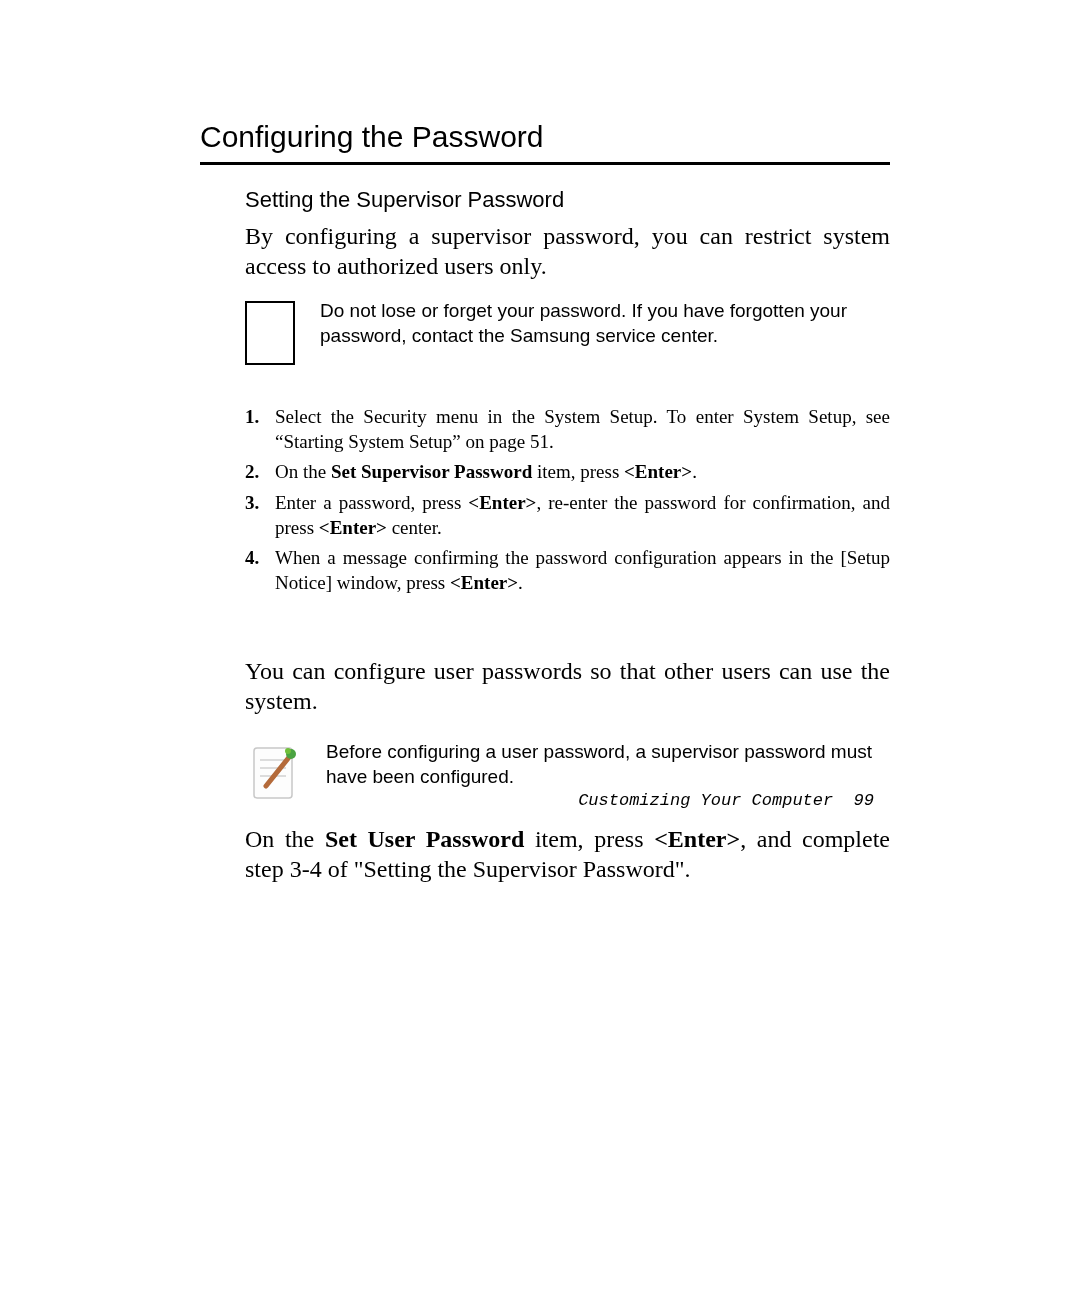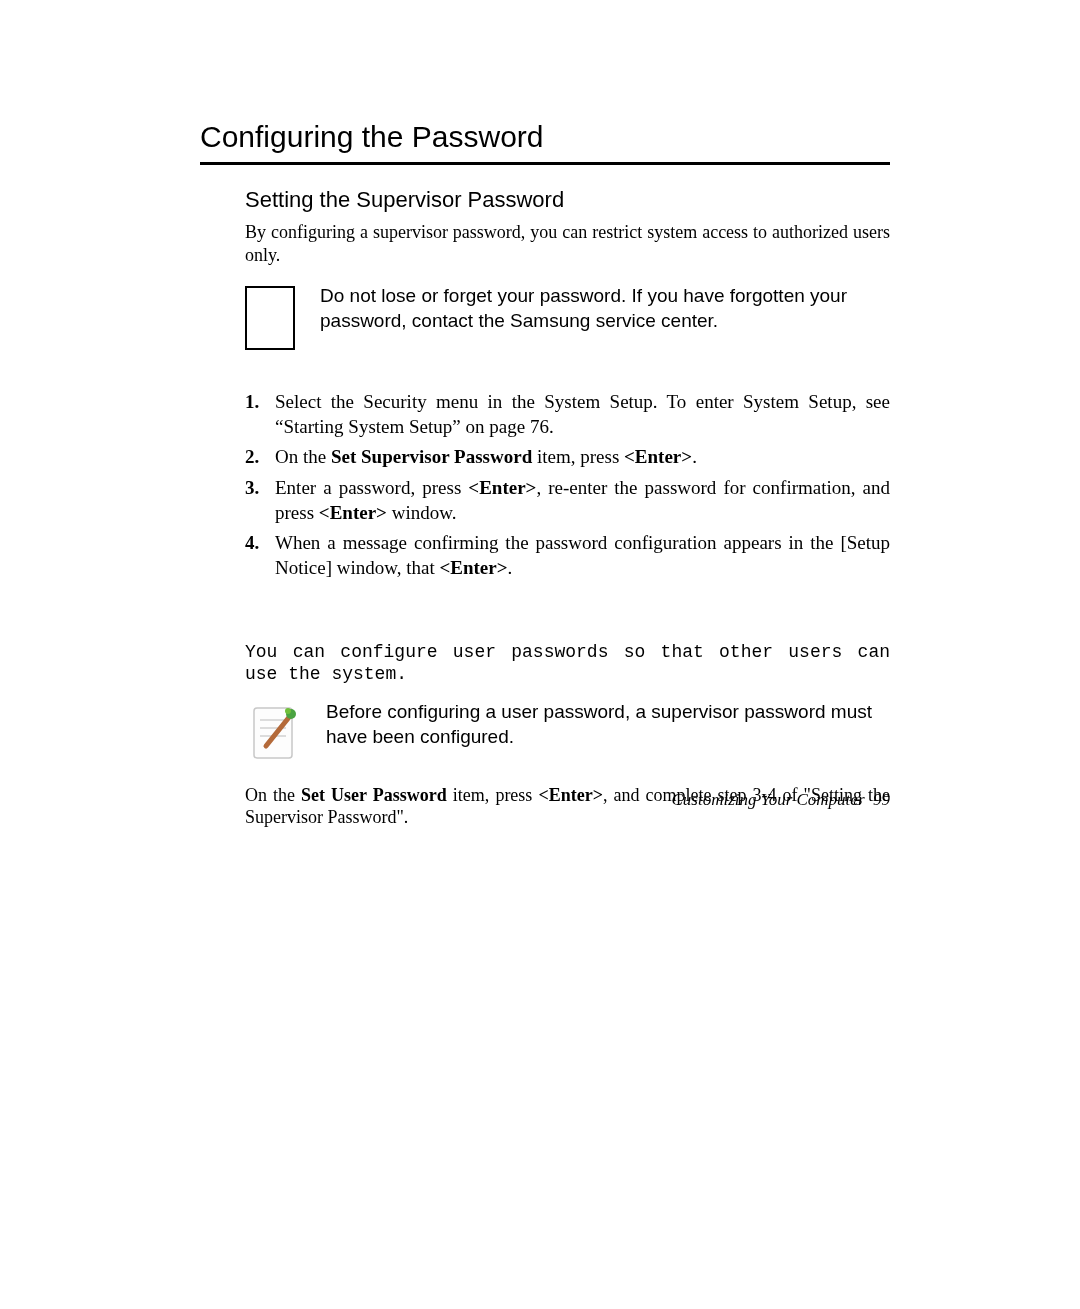--- a/index.html
+++ b/index.html
@@ -29,21 +29,21 @@
     border-top: 3px solid #000;
     margin: 0 0 22px 0;
   }
   .h2 {
     font-family: Arial, Helvetica, sans-serif;
     font-size: 22px;
     font-weight: 400;
     margin: 0 0 8px 45px;
   }
   .body {
-    font-size: 18px;
+    font-size: 24px;
     line-height: 1.25;
     margin: 0 0 18px 45px;
     text-align: justify;
   }
   .note-row {
     display: flex;
     align-items: flex-start;
     margin: 0 0 40px 45px;
     gap: 25px;
   }
@@ -82,23 +82,23 @@
     width: 30px;
     flex: 0 0 30px;
     font-weight: 700;
   }
   .step .txt {
     flex: 1 1 auto;
   }
   .b { font-weight: 700; }
   .footer {
     position: absolute;
-    right: 190px;
+    right: 206px;
     bottom: 205px;
-    font-family: Liberation Serif, serif;
+    font-family: Liberation Mono, monospace;
     font-style: italic;
     font-size: 17px;
   }
   .footer .pg {
     font-style: italic;
   }
 </style>
 </head>
 <body>
 
@@ -111,43 +111,43 @@
   <div class="body">By configuring a supervisor password, you can restrict system access to authorized users only.</div>
 
   <div class="note-row">
     <div class="note-icon-box"></div>
     <div class="note-text">Do not lose or forget your password. If you have forgotten your password, contact the Samsung service center.</div>
   </div>
 
   <div class="steps">
     <div class="step">
       <div class="num">1.</div>
-      <div class="txt">Select the Security menu in the System Setup. To enter System Setup, see “Starting System Setup” on page 76.</div>
+      <div class="txt">Select the Security menu in the System Setup. To enter System Setup, see “Starting System Setup” on page 51.</div>
     </div>
     <div class="step">
       <div class="num">2.</div>
       <div class="txt">
         <span>On the </span><span class="b">Set Supervisor Password</span><span> item, press </span><span class="b">&lt;Enter&gt;</span><span>.</span>
       </div>
     </div>
     <div class="step">
       <div class="num">3.</div>
       <div class="txt">
-        <span>Enter a password, press </span><span class="b">&lt;Enter&gt;</span><span>, re-enter the password for confirmation, and press </span><span class="b">&lt;Enter&gt;</span><span> window.</span>
+        <span>Enter a password, press </span><span class="b">&lt;Enter&gt;</span><span>, re-enter the password for confirmation, and press </span><span class="b">&lt;Enter&gt;</span><span> center.</span>
       </div>
     </div>
     <div class="step">
       <div class="num">4.</div>
       <div class="txt">
-        <span>When a message confirming the password configuration appears in the [Setup Notice] window, that </span><span class="b">&lt;Enter&gt;</span><span>.</span>
+        <span>When a message confirming the password configuration appears in the [Setup Notice] window, press </span><span class="b">&lt;Enter&gt;</span><span>.</span>
       </div>
     </div>
   </div>
 
-  <div class="body" style="margin-bottom:14px;font-family:Liberation Mono, monospace;">You can configure user passwords so that other users can use the system.</div>
+  <div class="body" style="margin-bottom:24px;">You can configure user passwords so that other users can use the system.</div>
 
   <div class="note-row" style="margin-bottom:18px;">
     <div class="note-icon-img">
       <svg width="50" height="62" viewBox="0 0 50 62">
         <rect x="6" y="6" width="38" height="50" rx="3" fill="#fdfdfd" stroke="#c8c8c8" stroke-width="1.5"></rect>
         <line x1="12" y1="18" x2="38" y2="18" stroke="#d0d0d0" stroke-width="1.5"></line>
         <line x1="12" y1="26" x2="38" y2="26" stroke="#d0d0d0" stroke-width="1.5"></line>
         <line x1="12" y1="34" x2="38" y2="34" stroke="#d0d0d0" stroke-width="1.5"></line>
         <path d="M18 44 L42 14" stroke="#b46a3a" stroke-width="5" stroke-linecap="round"></path>
         <circle cx="43" cy="12" r="5" fill="#4aa341"></circle>

